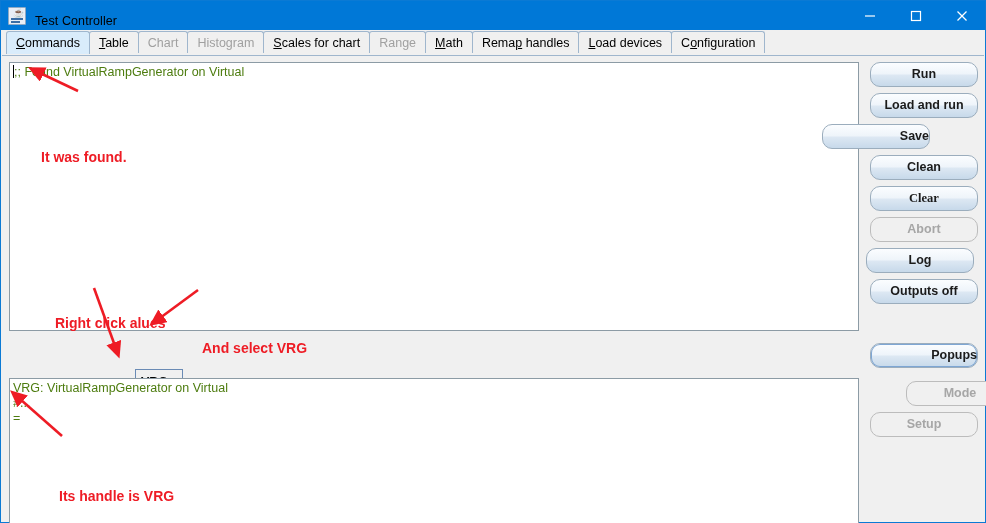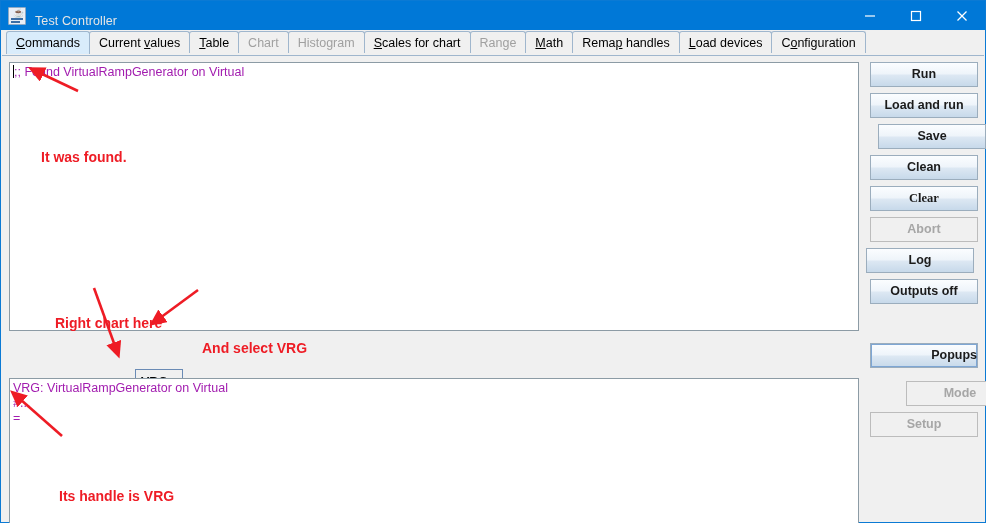--- a/index.html
+++ b/index.html
@@ -55,21 +55,21 @@
   }
   #title-icon .bar1, #title-icon .bar2 {
     position: absolute;
     left: 2px;
     height: 2px;
     background: #3b6ea5;
   }
   #title-icon .bar1 { top: 10px; width: 12px; }
   #title-icon .bar2 { top: 13px; width: 9px; }
   #title-text {
-    color: #e5e5e5;
+    color: #000000;
     font-size: 12.5px;
     letter-spacing: .1px;
     white-space: nowrap;
     margin-top: 11px;
   }
   #win-controls {
     margin-left: auto;
     display: flex;
     height: 29px;
   }
@@ -128,21 +128,21 @@
     background: #f0f0f0;
   }
 
   .textarea {
     position: absolute;
     background: #ffffff;
     border: 1px solid #8c9ba5;
     box-sizing: border-box;
     font-family: "Liberation Sans", sans-serif;
     font-size: 12.5px;
-    color: #a21caf;
+    color: #4d7c0f;
     padding: 2px 3px;
     overflow: hidden;
     white-space: pre;
     line-height: 15px;
   }
   #output-top {
     left: 7px; top: 6px;
     width: 850px; height: 269px;
   }
   #output-bottom {
@@ -198,21 +198,21 @@
     font-weight: bold;
   }
 
   
   .btn {
     position: absolute;
     width: 108px;
     height: 25px;
     box-sizing: border-box;
     border: 1px solid #9badbd;
-    border-radius: 0;
+    border-radius: 10px;
     background: linear-gradient(to bottom, #fbfdff 0%, #eef4fa 48%, #dde8f3 52%, #c7d9ea 100%);
     font-family: "Liberation Sans", sans-serif;
     font-size: 12.5px;
     font-weight: bold;
     color: #1b1b1b;
     text-align: center;
     line-height: 23px;
     white-space: nowrap;
   }
   .btn.disabled {
@@ -266,21 +266,20 @@
         <svg width="12" height="12" viewBox="0 0 12 12">
             <line x1="1.5" y1="1.5" x2="10.5" y2="10.5" stroke="#ffffff" stroke-width="1.2"></line>
             <line x1="10.5" y1="1.5" x2="1.5" y2="10.5" stroke="#ffffff" stroke-width="1.2"></line>
           </svg>
       </div>
     </div>
   </div>
 
   <div id="tabstrip">
       <div class="tab selected"><span><span class="mn">C</span>ommands</span></div>
-      <div class="tab"><span>Current <span class="mn">v</span>alues</span></div>
       <div class="tab"><span><span class="mn">T</span>able</span></div>
       <div class="tab disabled"><span>Chart</span></div>
       <div class="tab disabled"><span>Histogram</span></div>
       <div class="tab"><span><span class="mn">S</span>cales for chart</span></div>
       <div class="tab disabled"><span>Range</span></div>
       <div class="tab"><span><span class="mn">M</span>ath</span></div>
       <div class="tab"><span>Rema<span class="mn">p</span> handles</span></div>
       <div class="tab"><span><span class="mn">L</span>oad devices</span></div>
       <div class="tab"><span>C<span class="mn">o</span>nfiguration</span></div>
     </div>
@@ -297,21 +296,21 @@
       <div class="item">VRG</div>
     </div>
 
     <div class="textarea" id="output-bottom">VRG: VirtualRampGenerator on Virtual
 #...
 =</div>
 
     <div id="buttonpanel">
         <div class="btn" style="left: 868px; top: 6px;"><span>Run</span></div>
         <div class="btn" style="left: 868px; top: 37px;"><span>Load and run</span></div>
-        <div class="btn" style="left: 876px; top: 68px;"><span>Save</span></div>
+        <div class="btn" style="left: 820px; top: 68px; text-align: right;"><span>Save</span></div>
         <div class="btn" style="left: 868px; top: 99px;"><span>Clean</span></div>
         <div class="btn" style="left: 868px; top: 130px; font-family: Liberation Serif, serif;"><span>Clear</span></div>
         <div class="btn disabled" style="left: 868px; top: 161px;"><span>Abort</span></div>
         <div class="btn" style="left: 864px; top: 192px;"><span>Log</span></div>
         <div class="btn" style="left: 868px; top: 223px;"><span>Outputs off</span></div>
         <div class="btn focused" style="left: 868px; top: 287px;"><span>Popups</span></div>
         <div class="btn disabled" style="left: 868px; top: 325px; margin-left: 36px;"><span>Mode</span></div>
         <div class="btn disabled" style="left: 868px; top: 356px;"><span>Setup</span></div>
       </div>
 
@@ -325,18 +324,18 @@
       <line x1="76" y1="35" x2="38" y2="17" stroke="#ee1c25" stroke-width="2.6" marker-end="url(#ah)"></line>
 
       <line x1="92" y1="232" x2="113" y2="290" stroke="#ee1c25" stroke-width="2.6" marker-end="url(#ah)"></line>
 
       <line x1="196" y1="234" x2="158" y2="262" stroke="#ee1c25" stroke-width="2.6" marker-end="url(#ah)"></line>
 
       <line x1="60" y1="380" x2="18" y2="343" stroke="#ee1c25" stroke-width="2.6" marker-end="url(#ah)"></line>
     </svg>
 
     <div class="anno" style="left:39px; top:93px;">It was found.</div>
-    <div class="anno" style="left:53px; top:259px;">Right chart here</div>
+    <div class="anno" style="left:53px; top:259px;">Right click alues</div>
     <div class="anno" style="left:200px; top:284px;">And select VRG</div>
     <div class="anno" style="left:57px; top:432px;">Its handle is VRG</div>
 
   </div>
 </div>
 
 </body></html>

